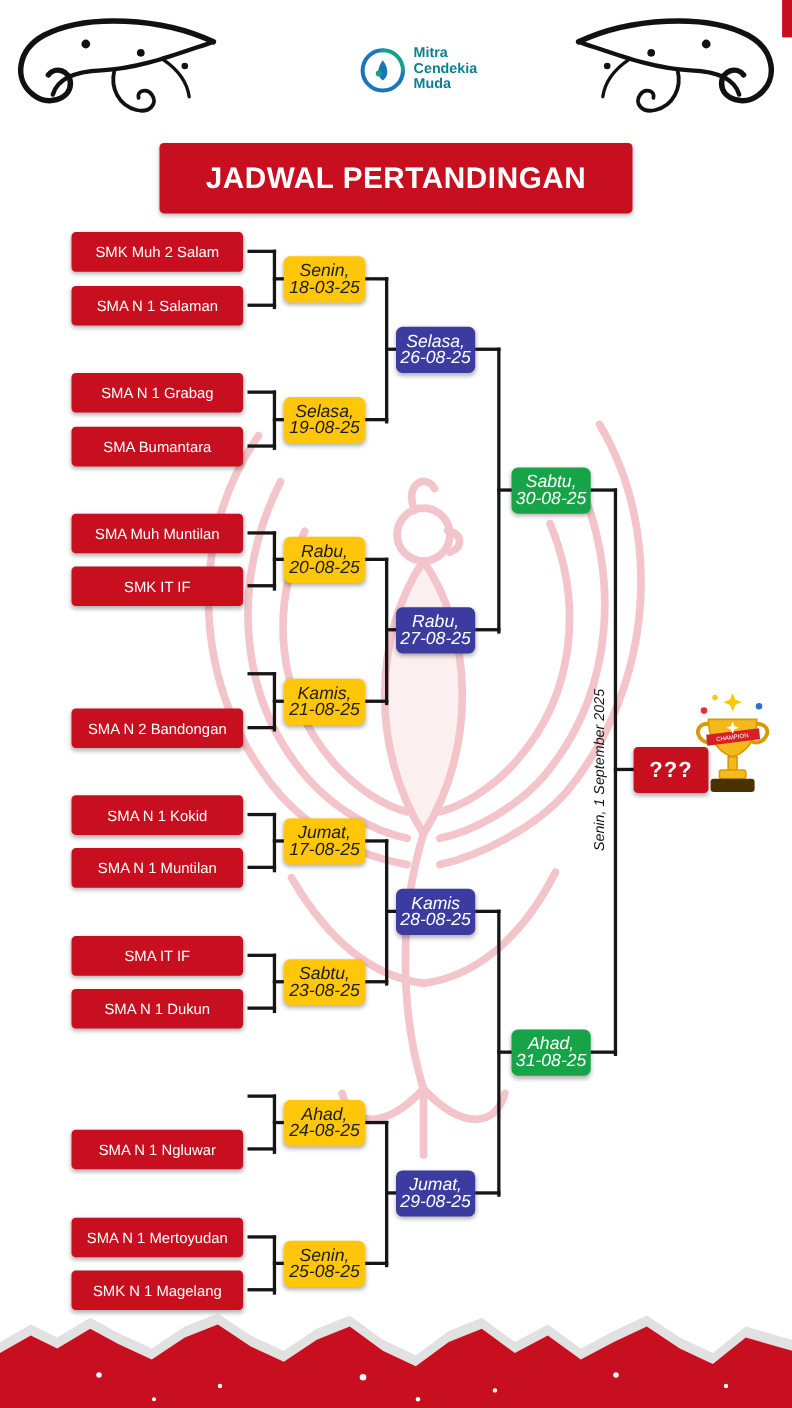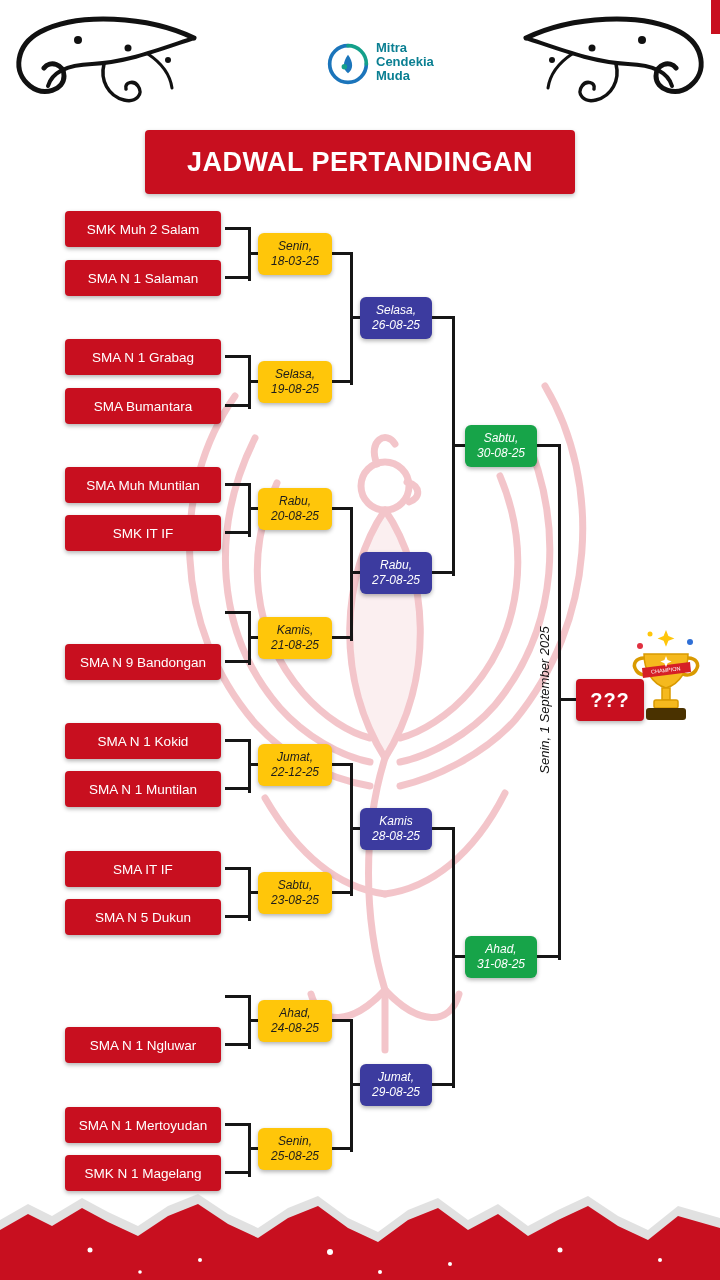--- a/index.html
+++ b/index.html
@@ -8,21 +8,21 @@
   .flourish{position:absolute;top:10px;width:190px;height:100px;}
   .flourish.left{left:8px;}
   .flourish.right{left:522px;transform:scaleX(-1);}
   .corner-strip{position:absolute;left:711px;top:0;width:9px;height:34px;background:var(--red,#c80f1f);}
   .logo-mark{position:absolute;left:326px;top:42px;width:44px;height:44px;}
   .logo-text{position:absolute;left:376px;top:41px;color:var(--teal,#0a7f92);font-weight:700;font-size:13px;line-height:14px;}
   .title-banner{position:absolute;left:145px;top:130px;width:430px;height:64px;background:var(--red,#c80f1f);border-radius:4px;display:flex;align-items:center;justify-content:center;box-shadow:0 2px 4px rgba(0,0,0,.25);}
   .title-banner span{color:#fff;font-weight:700;font-size:27px;letter-spacing:.5px;}
   .watermark{position:absolute;left:115px;top:378px;width:530px;height:690px;opacity:.38;pointer-events:none;}
   .box-team{position:absolute;left:65px;width:156px;height:36px;background:var(--red,#c80f1f);color:#fff;border-radius:4px;display:flex;align-items:center;justify-content:center;font-size:13.5px;box-shadow:0 2px 4px rgba(0,0,0,.3);white-space:nowrap;}
-  .box-date{position:absolute;width:74px;height:42px;border-radius:6px;display:flex;flex-direction:column;align-items:center;justify-content:center;font-style:italic;font-size:12px;line-height:15px;box-shadow:0 2px 4px rgba(0,0,0,.3);}
+  .box-date{position:absolute;width:74px;height:42px;border-radius:6px;display:flex;flex-direction:column;align-items:center;justify-content:center;font-style:italic;font-size:16px;line-height:15px;box-shadow:0 2px 4px rgba(0,0,0,.3);}
   .yellow{background:var(--yellow,#ffc60a);color:#1c1c1c;left:258px;}
   .blue{background:var(--blue,#3c3b9f);color:#fff;left:360px;width:72px;}
   .green{background:var(--green,#17a449);color:#fff;left:465px;width:72px;}
   .hl{position:absolute;height:3px;background:#161616;}
   .vl{position:absolute;width:3px;background:#161616;}
   .champion-box{position:absolute;left:576px;top:679px;width:68px;height:42px;background:var(--red,#c80f1f);border-radius:4px;display:flex;align-items:center;justify-content:center;color:#fff;font-weight:700;font-size:20px;letter-spacing:1px;box-shadow:0 2px 4px rgba(0,0,0,.3);}
   .final-schedule{position:absolute;left:466px;top:691px;width:160px;height:18px;transform:rotate(-90deg);text-align:center;font-style:italic;font-size:13px;color:#111;white-space:nowrap;}
   .trophy{position:absolute;left:628px;top:628px;width:76px;height:100px;}
   .torn-edge{position:absolute;left:0;top:1180px;width:720px;height:100px;}
 </style>
@@ -91,25 +91,25 @@
       <path d="M390,415 C358,478 315,510 270,516"></path>
     </g>
   </svg>
 
   <div class="box-team" style="top:211px">SMK Muh 2 Salam</div>
   <div class="box-team" style="top:260px">SMA N 1 Salaman</div>
   <div class="box-team" style="top:339px">SMA N 1 Grabag</div>
   <div class="box-team" style="top:388px">SMA Bumantara</div>
   <div class="box-team" style="top:515px">SMK IT IF</div>
   <div class="box-team" style="top:467px">SMA Muh Muntilan</div>
-  <div class="box-team" style="top:644px">SMA N 9 Bandongan</div>
+  <div class="box-team" style="top:644px">SMA N 2 Bandongan</div>
   <div class="box-team" style="top:723px">SMA N 1 Kokid</div>
   <div class="box-team" style="top:771px">SMA N 1 Muntilan</div>
   <div class="box-team" style="top:851px">SMA IT IF</div>
-  <div class="box-team" style="top:899px">SMA N 5 Dukun</div>
+  <div class="box-team" style="top:899px">SMA N 1 Dukun</div>
   <div class="box-team" style="top:1027px">SMA N 1 Ngluwar</div>
   <div class="box-team" style="top:1107px">SMA N 1 Mertoyudan</div>
   <div class="box-team" style="top:1155px">SMK N 1 Magelang</div>
 
   <div class="hl" style="left:225px;top:227px;width:26px"></div>
   <div class="hl" style="left:225px;top:276px;width:26px"></div>
   <div class="hl" style="left:225px;top:355px;width:26px"></div>
   <div class="hl" style="left:225px;top:404px;width:26px"></div>
   <div class="hl" style="left:225px;top:483px;width:26px"></div>
   <div class="hl" style="left:225px;top:531px;width:26px"></div>
@@ -153,21 +153,21 @@
   <div class="box-date yellow" style="top:488px">
     <span>Rabu,</span>
     <span>20-08-25</span>
   </div>
   <div class="box-date yellow" style="top:617px">
     <span>Kamis,</span>
     <span>21-08-25</span>
   </div>
   <div class="box-date yellow" style="top:744px">
     <span>Jumat,</span>
-    <span>22-12-25</span>
+    <span>17-08-25</span>
   </div>
   <div class="box-date yellow" style="top:872px">
     <span>Sabtu,</span>
     <span>23-08-25</span>
   </div>
   <div class="box-date yellow" style="top:1000px">
     <span>Ahad,</span>
     <span>24-08-25</span>
   </div>
   <div class="box-date yellow" style="top:1128px">

